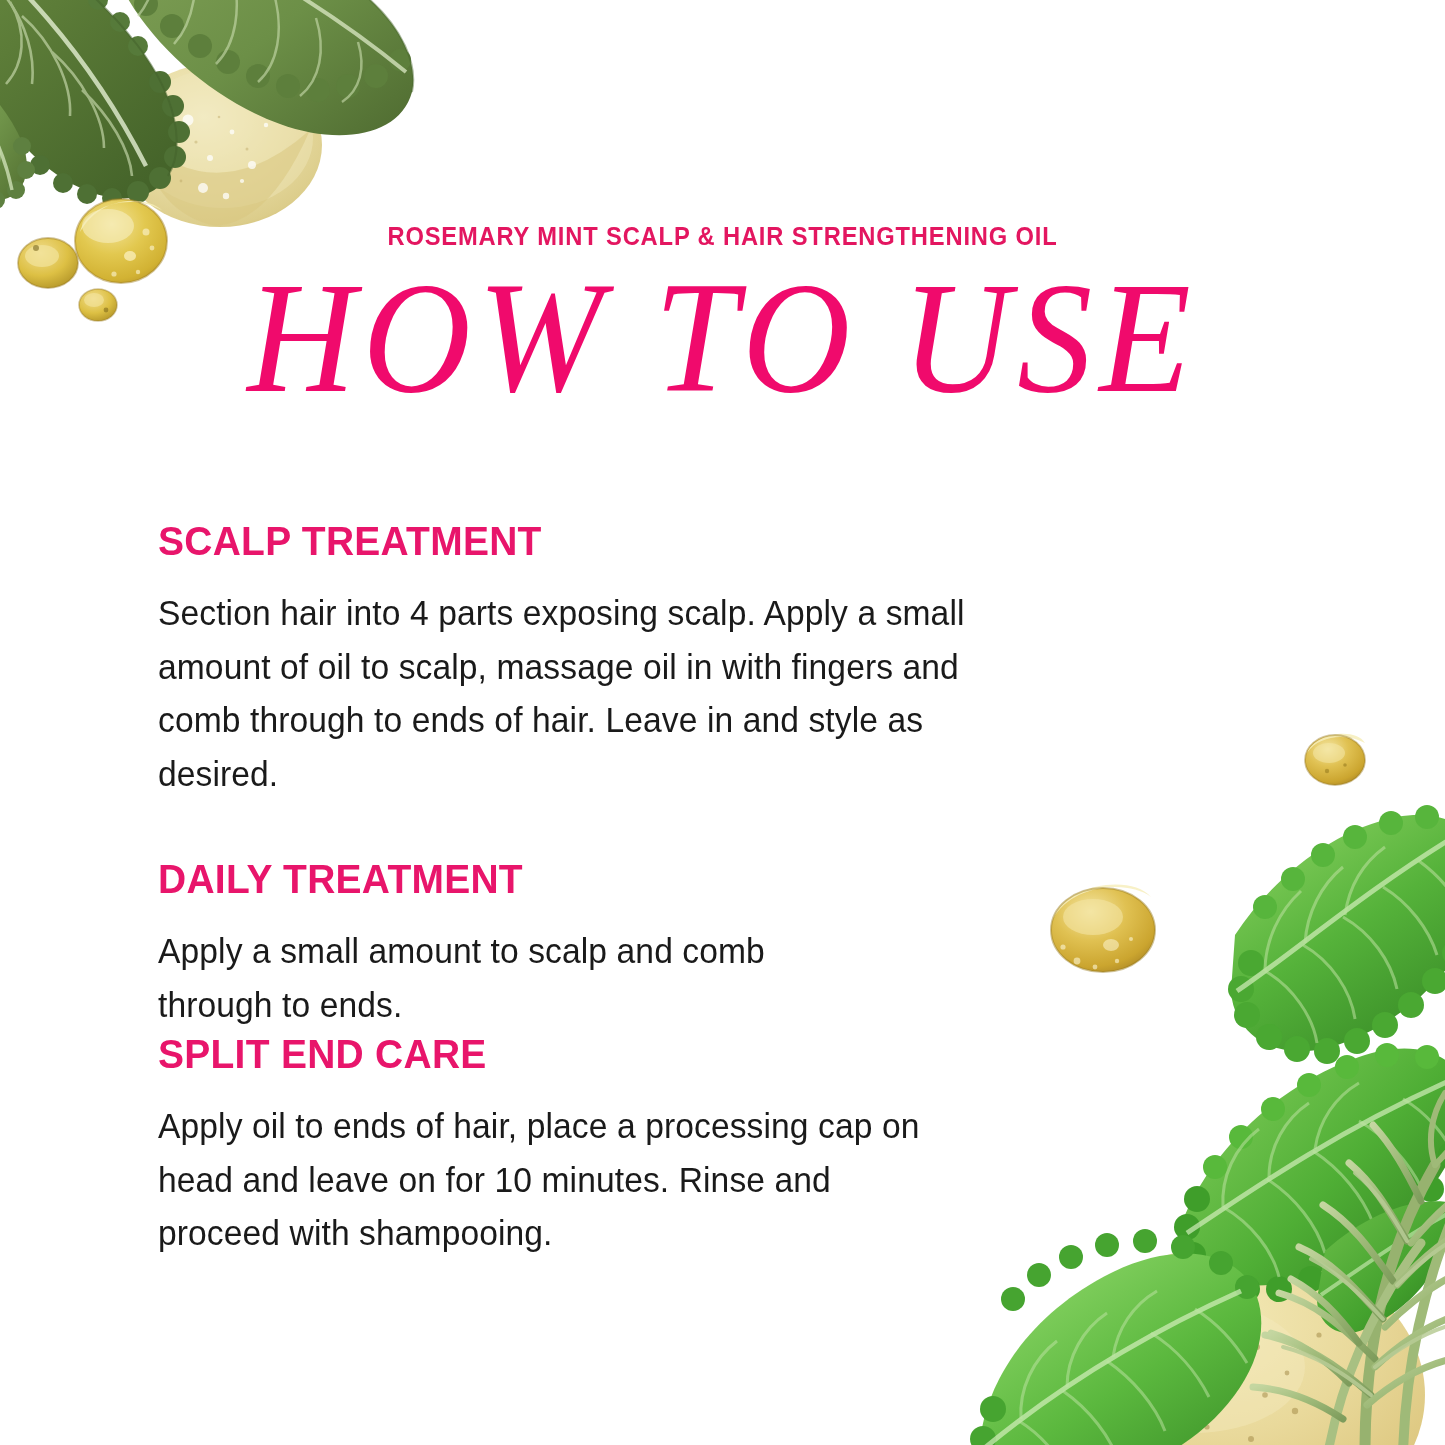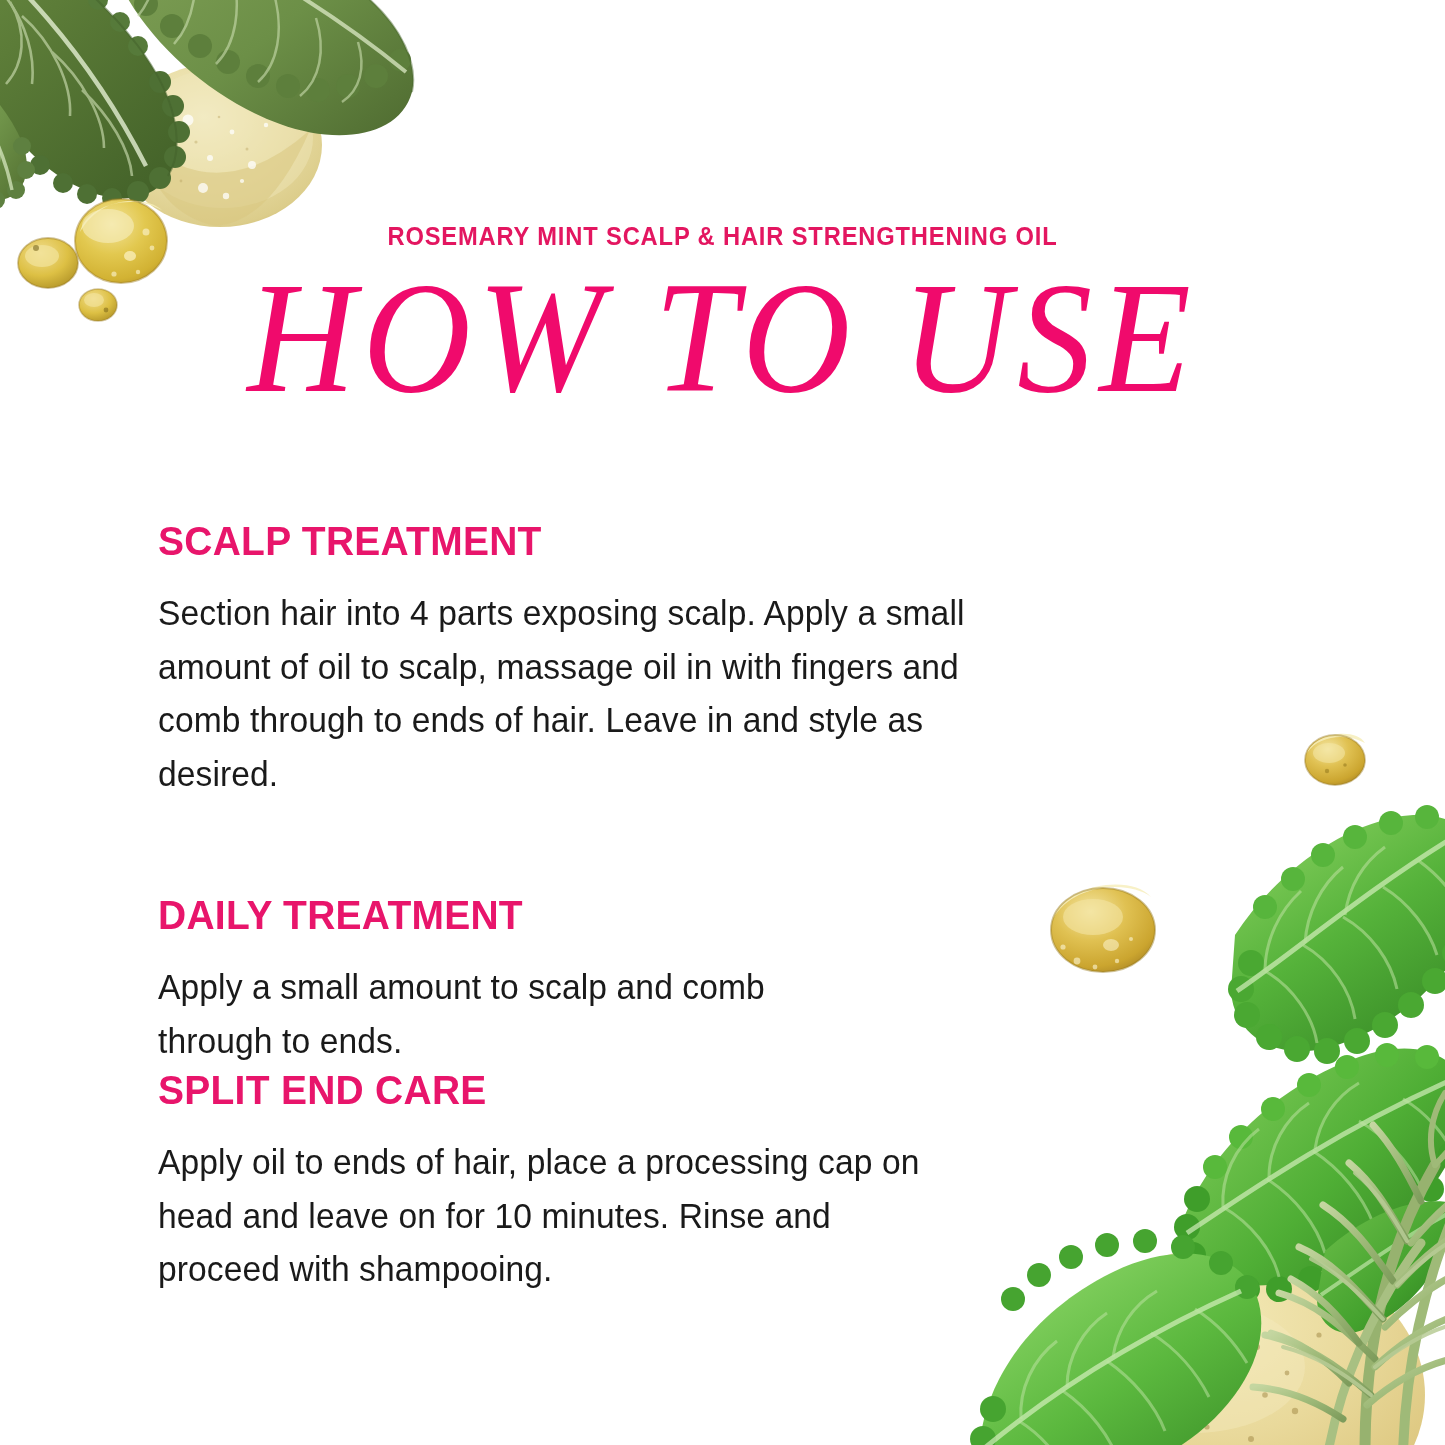--- a/index.html
+++ b/index.html
@@ -92,21 +92,21 @@
     font-family: "Liberation Sans", sans-serif;
     font-weight: normal;
     font-size: 35px;
     line-height: 1.53;
     letter-spacing: 0.1px;
     margin: 0;
     transform: scaleX(0.96);
     transform-origin: left top;
     max-width: 880px;
   }
-  #section-scalp   { margin-bottom: 92px; }
+  #section-scalp   { margin-bottom: 56px; }
   #section-daily   { }
   #section-split   { margin-bottom: 8px; }
   #section-split .section-body { max-width: 800px; }
   #section-daily  .section-body { max-width: 760px; }
 </style>
 </head>
 <body>
 
 <div id="page">
 

